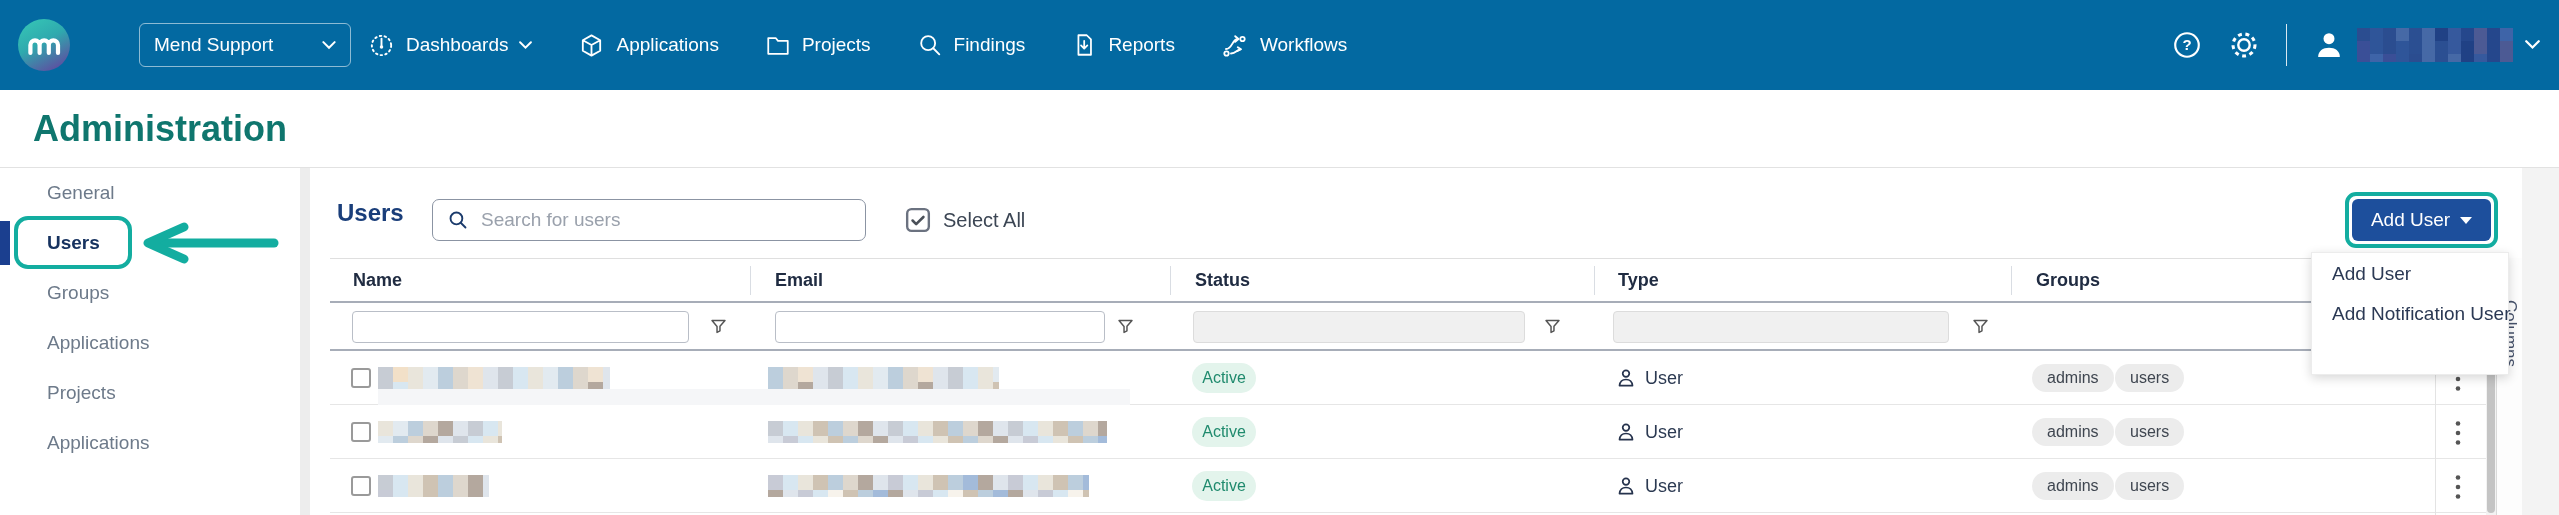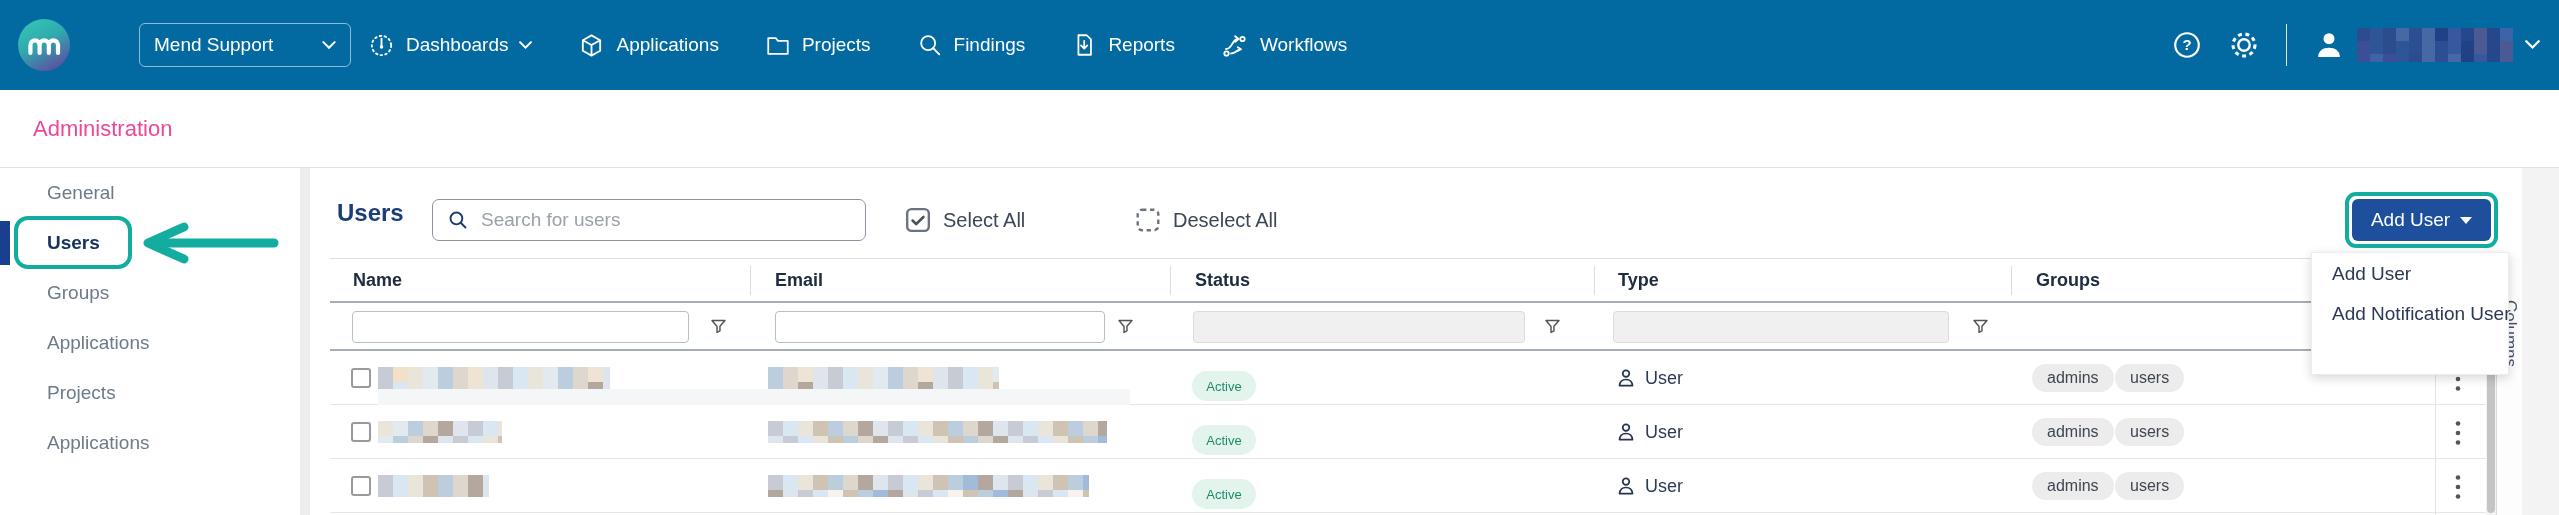--- a/index.html
+++ b/index.html
@@ -17,21 +17,21 @@
   .nav-item svg.ic { display:block; }
   .nav-right { position:absolute; right:19px; top:0; height:90px; display:flex; align-items:center; gap:26px; }
   .vdiv { width:1px; height:42px; background:rgba(255,255,255,.85); }
   .iconbtn { cursor:pointer; display:flex; align-items:center; }
   .usermenu { display:flex; align-items:center; gap:12px; cursor:pointer; }
   .mosaic { position:relative; overflow:hidden; }
   .user-mosaic { width:156px; height:34px; }
 
   
   .title-bar { position:absolute; left:0; top:90px; width:2559px; height:78px; background:#fff; border-bottom:1px solid #e2e2e2; display:flex; align-items:center; padding-left:33px; }
-  .title-bar h1 { font-size:22px; font-weight:400; color:#ec4899; }
+  .title-bar h1 { font-size:36px; font-weight:700; color:#0f766e; }
 
   
   .page-body { position:absolute; left:0; top:168px; width:2559px; height:347px; }
 
   .sidebar { position:absolute; left:0; top:0; width:320px; height:347px; background:#fff; }
   .sidebar ul { list-style:none; }
   .side-item { position:relative; height:50px; display:flex; align-items:center; padding-left:47px; font-size:19px; color:#6d7a8a; cursor:pointer; }
   .side-item.active { color:#16325f; font-weight:700; }
   .active-bar { position:absolute; left:0; top:3px; width:10px; height:44px; background:#1b3f8f; }
   .side-annot { position:absolute; left:14px; top:-2px; width:118px; height:53px; border:4px solid #13ada0; border-radius:14px; pointer-events:none; }
@@ -58,21 +58,21 @@
   .g-col-label { position:absolute; top:0; height:42px; display:flex; align-items:center; font-size:18px; font-weight:700; color:#202c42; cursor:pointer; }
   .hdiv { position:absolute; top:7px; width:1px; height:29px; background:#d9dde3; }
   .g-filter { position:absolute; left:0; top:44px; width:2156px; height:48px; border-bottom:2px solid #a7adb8; }
   .f-input { position:absolute; top:8px; height:32px; border:1px solid #b9bec7; border-radius:4px; background:#fff; font-size:16px; padding:0 8px; font-family:"Liberation Sans",sans-serif; color:#333; outline:none; }
   .f-input:disabled { background:#f0f0f0; border-color:#dcdcdc; }
   .f-funnel { position:absolute; top:14px; cursor:pointer; }
   .g-row { position:absolute; left:0; width:2156px; height:54px; border-bottom:1px solid #e6e6e6; background:#fff; }
   .row-band { position:absolute; left:48px; top:38px; width:752px; height:16px; background:#f5f6f8; }
   .g-check { position:absolute; left:21px; top:17px; width:20px; height:20px; border:2px solid #9a9a9a; border-radius:3px; background:#fff; cursor:pointer; }
   .cell-mosaic { position:absolute; top:16px; height:22px; }
-  .badge { position:absolute; left:862px; top:20px; width:64px; height:30px; background:#e3f4ec; color:#1f8a6d; border-radius:15px; font-size:13px; display:flex; align-items:center; justify-content:center; }
+  .badge { position:absolute; left:862px; top:12px; width:64px; height:30px; background:#e3f4ec; color:#1f8a6d; border-radius:15px; font-size:16px; display:flex; align-items:center; justify-content:center; }
   .type-cell { position:absolute; left:1285px; top:0; height:54px; display:flex; align-items:center; gap:8px; font-size:18px; color:#2c3a52; }
   .chip { position:absolute; top:13px; height:28px; background:#ececec; color:#3f4650; border-radius:14px; font-size:16px; display:flex; align-items:center; padding:0 15px; }
   .chip.c1 { left:1702px; } .chip.c2 { left:1785px; }
   .kebab { position:absolute; left:2113px; top:13px; width:30px; height:30px; display:flex; align-items:center; justify-content:center; cursor:pointer; }
   .col-sep { position:absolute; left:2105px; top:0; width:1px; height:257px; background:#e3e3e3; }
   .g-scroll { position:absolute; left:2156px; top:0; width:10px; height:257px; background:#f3f3f3; }
   .g-thumb { position:absolute; left:1px; top:92px; width:8px; height:162px; background:#c4c4c4; border-radius:4px; cursor:pointer; }
 
   
   .side-tab { position:absolute; left:2176px; top:90px; width:26px; height:257px; background:#fdfdfd; border-left:1px solid #dadada; }
@@ -273,26 +273,20 @@
         </div>
 
         <div class="tool-toggle sel-all">
           <svg width="26" height="26" viewBox="0 0 24 24">
               <rect x="2" y="2" width="20" height="20" rx="4" fill="#fff" stroke="#6b7280" stroke-width="2.2"></rect>
               <path d="M7 12.5l3.3 3.3L17 9.2" fill="none" stroke="#4a5058" stroke-width="2.4" stroke-linecap="round" stroke-linejoin="round"></path>
             </svg>
           <span>Select All</span>
         </div>
 
-        <div class="tool-toggle desel-all">
-          <svg width="26" height="26" viewBox="0 0 24 24">
-              <rect x="2.5" y="2.5" width="19" height="19" rx="4" fill="none" stroke="#6b7280" stroke-width="2.2" stroke-dasharray="4 3.4"></rect>
-            </svg>
-          <span>Deselect All</span>
-        </div>
 
         <div class="btn-annot">
           <button class="add-user-btn">
             <span>Add User</span>
             <span class="caret-down"></span>
           </button>
         </div>
       </div>
 
       <div class="grid">

